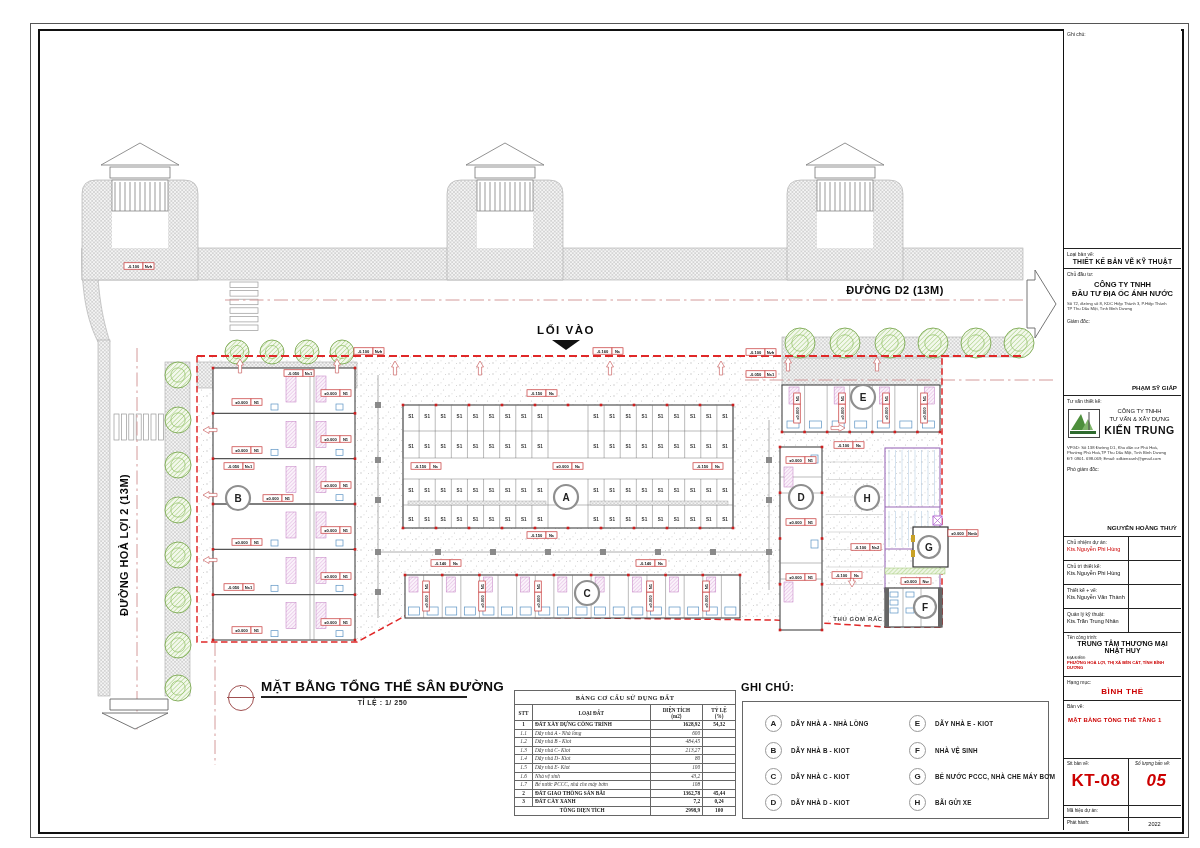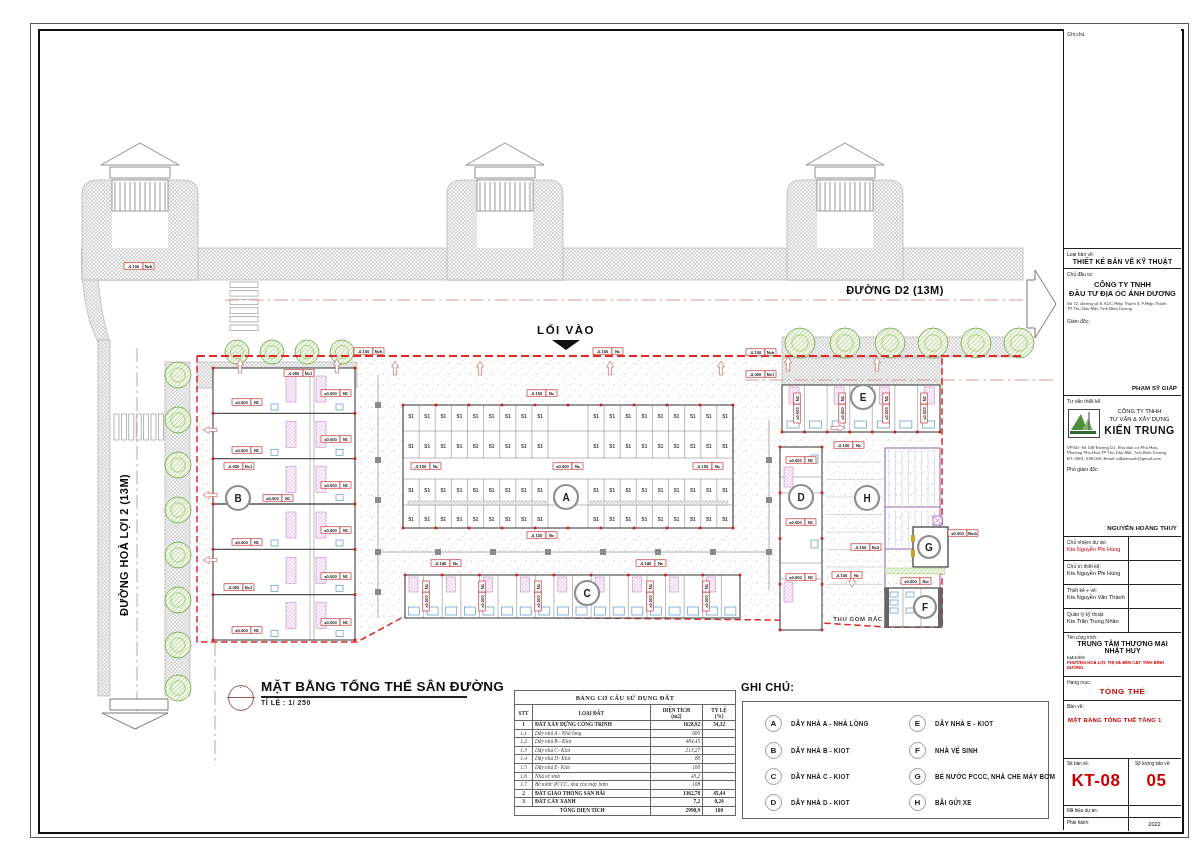--- a/index.html
+++ b/index.html
@@ -22,21 +22,21 @@
   .trash{font-weight:bold;font-size:6px;fill:#444;text-anchor:middle;letter-spacing:.6px;}
   .blockcirc circle{fill:#fff;stroke:#8f8f8f;stroke-width:2.2;}
   .blockcirc text{font-weight:bold;font-size:10px;fill:#222;text-anchor:middle;}
   .dashred{stroke:#e02828;stroke-width:1.5;fill:none;stroke-dasharray:6.5 3.5;}
   .dashrednorth{stroke:#e02828;stroke-width:1.8;fill:none;stroke-dasharray:8 4;}
   .dashdot{stroke:#d49a9a;stroke-width:1;fill:none;stroke-dasharray:14 4 2.5 4;}
   .purple{fill:none;stroke:#9a6ab8;stroke-width:1.1;}
   .bigarrow{fill:#fff;stroke:#666;stroke-width:0.9;}
   .slope{fill:#fff;stroke:#c66;stroke-width:0.7;}
   
-  .dt{position:absolute;left:228px;top:679px;display:flex;}
+  .dt{position:absolute;left:228px;top:679px;display:flex;text-align:center;}
   .dt-circle{width:24px;height:24px;border:1.4px solid #a05050;border-radius:50%;margin-top:6px;position:relative;}
   .dt-circle:before{content:"";position:absolute;left:-2px;right:-2px;top:11px;border-top:1px solid #a05050;}
   .dt-circle:after{content:"·";position:absolute;left:10px;top:-4px;color:#555;font-size:9px;}
   .dt-body{margin-left:7px;}
   .dt-title{font-size:13.5px;font-weight:bold;color:#0a0a0a;letter-spacing:.3px;white-space:nowrap;}
   .dt-rule{width:206px;border-top:2px solid #222;margin:2px 0 1px 0;}
   .dt-scale{font-size:7px;font-weight:bold;color:#222;letter-spacing:.5px;}
   
   .land{position:absolute;left:514px;top:690px;width:222px;border-collapse:collapse;font-family:"Liberation Serif",serif;color:#222;}
   .land td{border:0.5px solid #666;padding:0 2px;font-size:5.3px;line-height:7.6px;height:7.6px;overflow:hidden;white-space:nowrap;}
@@ -1105,21 +1105,21 @@
     <div class="sec" style="top:0;height:219px;border-top:none;">
       <div class="lab">Ghi chú:</div>
     </div>
     <div class="sec" style="top:219px;height:20px;">
       <div class="lab">Loại bản vẽ:</div>
       <div class="tb-type-val cen">THIẾT KẾ BẢN VẼ KỸ THUẬT</div>
     </div>
     <div class="sec" style="top:239px;height:127px;">
       <div class="lab">Chủ đầu tư:</div>
       <div class="tb-inv1 cen">CÔNG TY TNHH</div>
-      <div class="tb-inv2 cen">ĐẦU TƯ ĐỊA ỐC ÁNH DƯƠNG</div>
+      <div class="tb-inv2 cen">ĐẦU TƯ ĐỊA ỐC ÁNH NƯỚC</div>
       <div class="tb-addr"><span>Số 72, đường số 8, KDC Hiệp Thành 3, P.Hiệp Thành</span><br><span>TP Thủ Dầu Một, Tỉnh Bình Dương</span></div>
       <div class="lab" style="padding-top:6px">Giám đốc:</div>
       <div class="tb-sig" style="bottom:4px">PHẠM SỸ GIÁP</div>
     </div>
     <div class="sec" style="top:366px;height:141px;">
       <div class="lab">Tư vấn thiết kế:</div>
       <div class="logo">
         <svg width="28" height="25" viewBox="0 0 28 25">
             <polygon points="2,20 12,4 18,20" fill="#4d8f3c"></polygon>
             <polygon points="13,20 19,9 24,20" fill="#7fb56a"></polygon>
@@ -1154,33 +1154,33 @@
     </div>
     <div class="sec" style="top:603px;height:44px;">
       <div class="lab" style="font-size:4.5px">Tên công trình:</div>
       <div class="tb-proj cen">TRUNG TÂM THƯƠNG MẠI</div>
       <div class="tb-proj cen">NHẬT HUY</div>
       <div class="lab" style="font-size:4px;padding-top:1px">ĐỊA ĐIỂM:</div>
       <div class="red" style="font-size:4.2px;padding-left:3px;font-weight:bold">PHƯỜNG HOÀ LỢI, THỊ XÃ BẾN CÁT, TỈNH BÌNH DƯƠNG</div>
     </div>
     <div class="sec" style="top:647px;height:24px;">
       <div class="lab">Hạng mục:</div>
-      <div class="tb-cat cen red">TỔNG THỂ</div>
+      <div class="tb-cat cen red">BÌNH THỂ</div>
     </div>
     <div class="sec" style="top:671px;height:58px;">
       <div class="lab">Bản vẽ:</div>
       <div class="tb-sheetval red">MẶT BẰNG TỔNG THỂ TẦNG 1</div>
     </div>
     <div class="sec" style="top:729px;height:47px;">
       <div class="tb-split" style="height:47px;top:0;"></div>
       <div style="position:absolute;left:0;top:0;width:64px;">
         <div class="tb-cell-lab">Stt bản vẽ:</div>
         <div class="tb-big red">KT-08</div>
       </div>
-      <div style="position:absolute;left:68px;top:0;right:0;">
+      <div style="position:absolute;left:68px;top:0;right:0;font-style:italic;">
         <div class="tb-cell-lab">Số lượng bản vẽ:</div>
         <div class="tb-big red">05</div>
       </div>
     </div>
     <div class="sec" style="top:776px;height:12px;">
       <div class="tb-split" style="height:12px;top:0;"></div>
       <div class="tb-cell-lab">Mã hiệu dự án:</div>
     </div>
     <div class="sec" style="top:788px;height:13px;">
       <div class="tb-split" style="height:13px;top:0;"></div>

